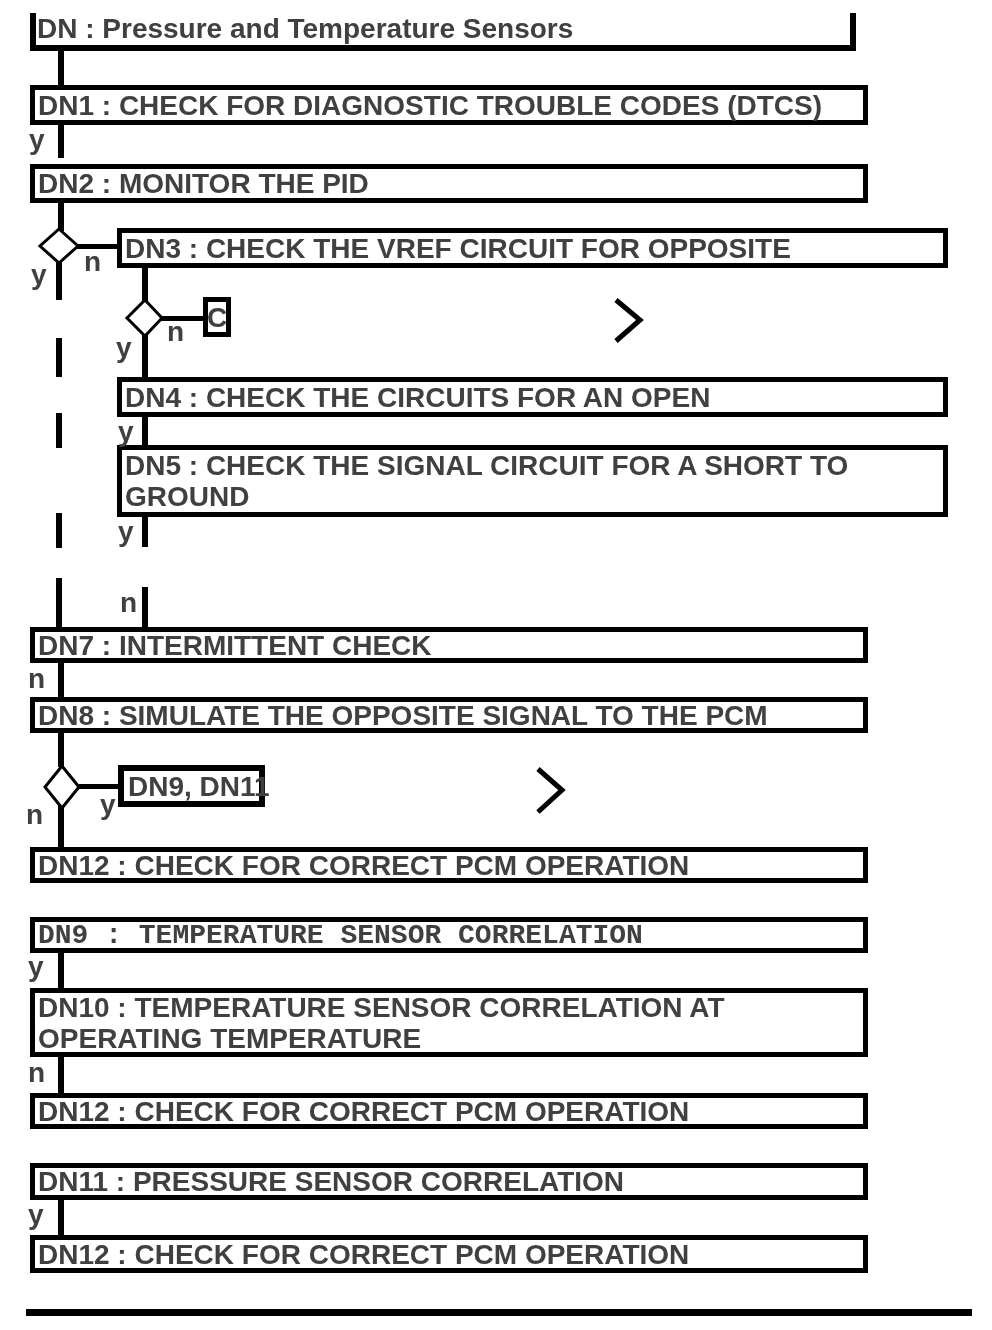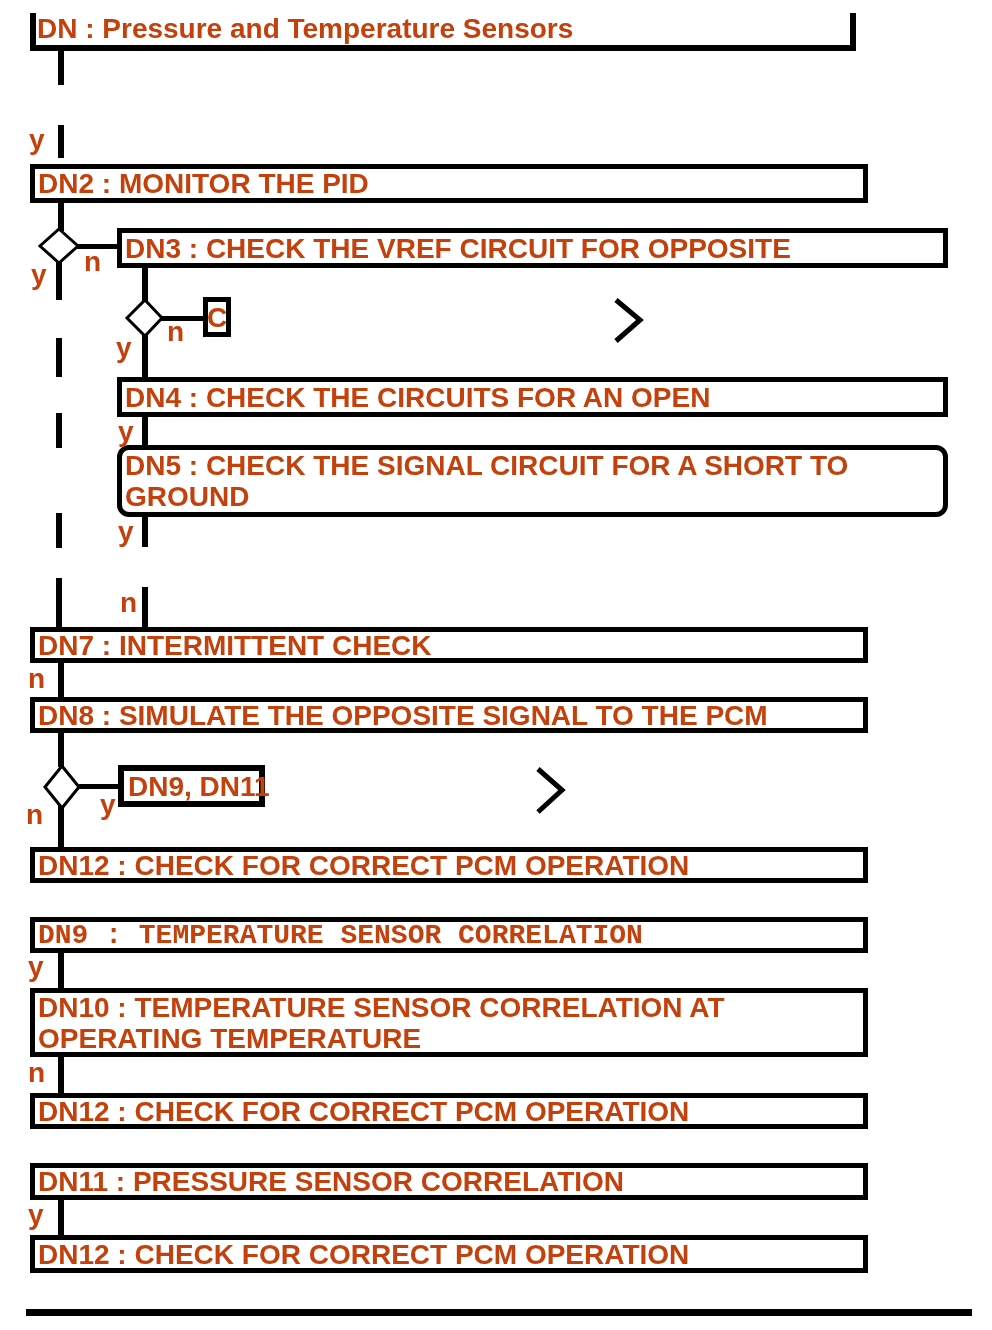--- a/index.html
+++ b/index.html
@@ -1,20 +1,20 @@
 <!DOCTYPE html>
 <html><head>
 <meta charset="utf-8">
 <style>
   html,body{margin:0;padding:0;background:#fff;}
   #page{
     position:relative;
     width:992px;height:1330px;
     background:#fff;
-    color:#c2410c;
+    color:#404040;
     font-family:"Liberation Sans","DejaVu Sans",sans-serif;
     overflow:hidden;
   }
   #wires{position:absolute;left:0;top:0;width:992px;height:1330px;}
   .box{
     position:absolute;
     box-sizing:border-box;
     border:5px solid #000;
     background:#fff;
     font-weight:bold;
@@ -85,24 +85,25 @@
     <polygon points="62,766 79,787 62,808 45,787" fill="#fff" stroke="#000" stroke-width="3"></polygon>
 
     <polyline points="616,300 640,320 616,341" fill="none" stroke="#000" stroke-width="5"></polyline>
     <polyline points="538,769 562,790 538,812" fill="none" stroke="#000" stroke-width="5"></polyline>
 
     <rect x="26" y="1309" width="946" height="7" fill="#000"></rect>
   </svg>
 
   <div class="title">DN : Pressure and Temperature Sensors</div>
 
+  <div class="box" style="left:30px;top:85px;width:838px;height:40px;">DN1 : CHECK FOR DIAGNOSTIC TROUBLE CODES (DTCS)</div>
   <div class="box" style="left:30px;top:164px;width:838px;height:39px;">DN2 : MONITOR THE PID</div>
   <div class="box" style="left:117px;top:228px;width:831px;height:40px;">DN3 : CHECK THE VREF CIRCUIT FOR OPPOSITE</div>
   <div class="box" style="left:117px;top:377px;width:831px;height:40px;">DN4 : CHECK THE CIRCUITS FOR AN OPEN</div>
-  <div class="box" style="left:117px;top:445px;width:831px;height:72px;border-radius:12px;">DN5 : CHECK THE SIGNAL CIRCUIT FOR A SHORT TO GROUND</div>
+  <div class="box" style="left:117px;top:445px;width:831px;height:72px;">DN5 : CHECK THE SIGNAL CIRCUIT FOR A SHORT TO GROUND</div>
   <div class="box" style="left:30px;top:627px;width:838px;height:36px;">DN7 : INTERMITTENT CHECK</div>
   <div class="box" style="left:30px;top:697px;width:838px;height:36px;">DN8 : SIMULATE THE OPPOSITE SIGNAL TO THE PCM</div>
   <div class="box" style="left:30px;top:847px;width:838px;height:36px;">DN12 : CHECK FOR CORRECT PCM OPERATION</div>
   <div class="box" style="left:30px;top:917px;width:838px;height:36px;font-family:Liberation Mono, monospace;">DN9 : TEMPERATURE SENSOR CORRELATION</div>
   <div class="box" style="left:30px;top:988px;width:838px;height:69px;">DN10 : TEMPERATURE SENSOR CORRELATION AT OPERATING TEMPERATURE</div>
   <div class="box" style="left:30px;top:1093px;width:838px;height:36px;">DN12 : CHECK FOR CORRECT PCM OPERATION</div>
   <div class="box" style="left:30px;top:1163px;width:838px;height:37px;">DN11 : PRESSURE SENSOR CORRELATION</div>
   <div class="box" style="left:30px;top:1235px;width:838px;height:38px;">DN12 : CHECK FOR CORRECT PCM OPERATION</div>
 
   <div class="box" style="left:203px;top:297px;width:28px;height:40px;justify-content:center;padding:0;">C</div>

